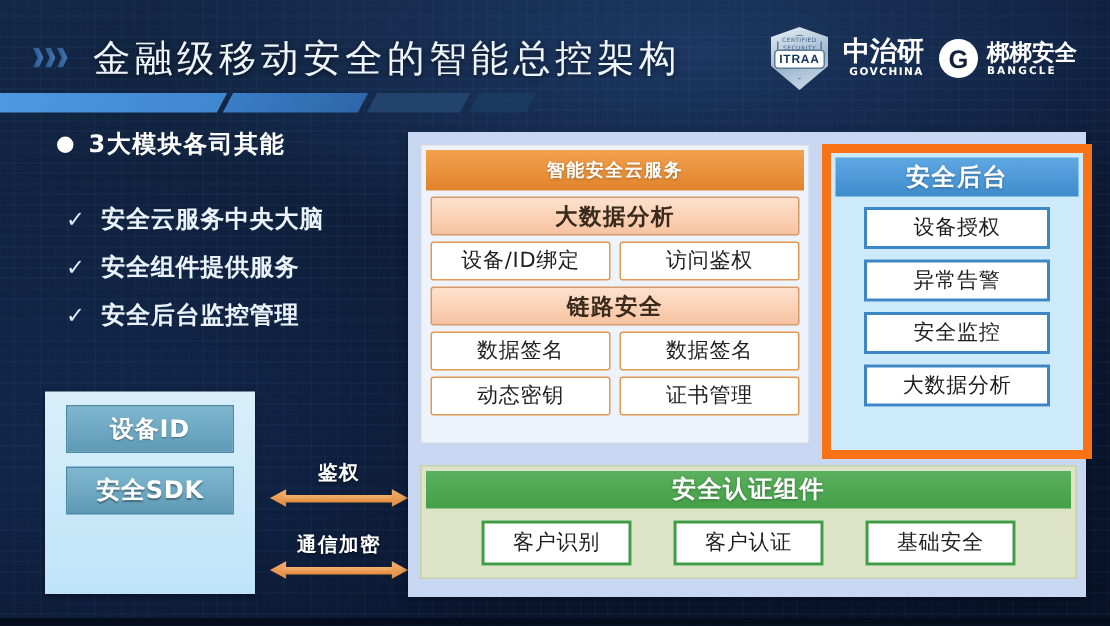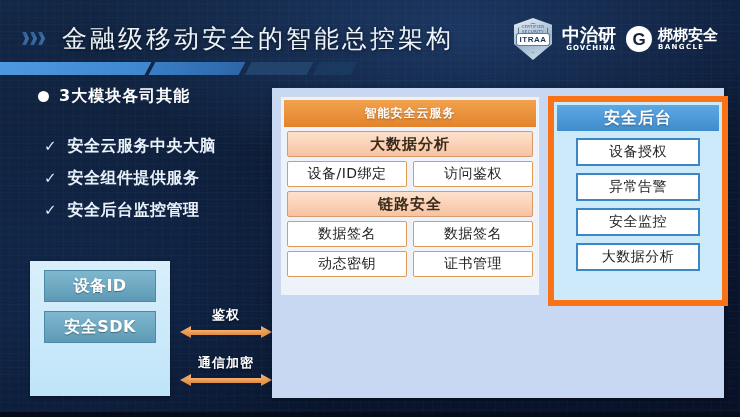--- a/index.html
+++ b/index.html
@@ -299,15 +299,23 @@
     </div>
 
     <div class="backend">
       <div class="backend-h">安全后台</div>
       <div class="bcell">设备授权</div>
       <div class="bcell">异常告警</div>
       <div class="bcell">安全监控</div>
       <div class="bcell">大数据分析</div>
     </div>
 
+    <div class="auth">
+      <div class="auth-h">安全认证组件</div>
+      <div class="acells">
+        <div class="acell">客户识别</div>
+        <div class="acell">客户认证</div>
+        <div class="acell">基础安全</div>
+      </div>
+    </div>
 
   </div>
 </div>
 
 </body></html>

